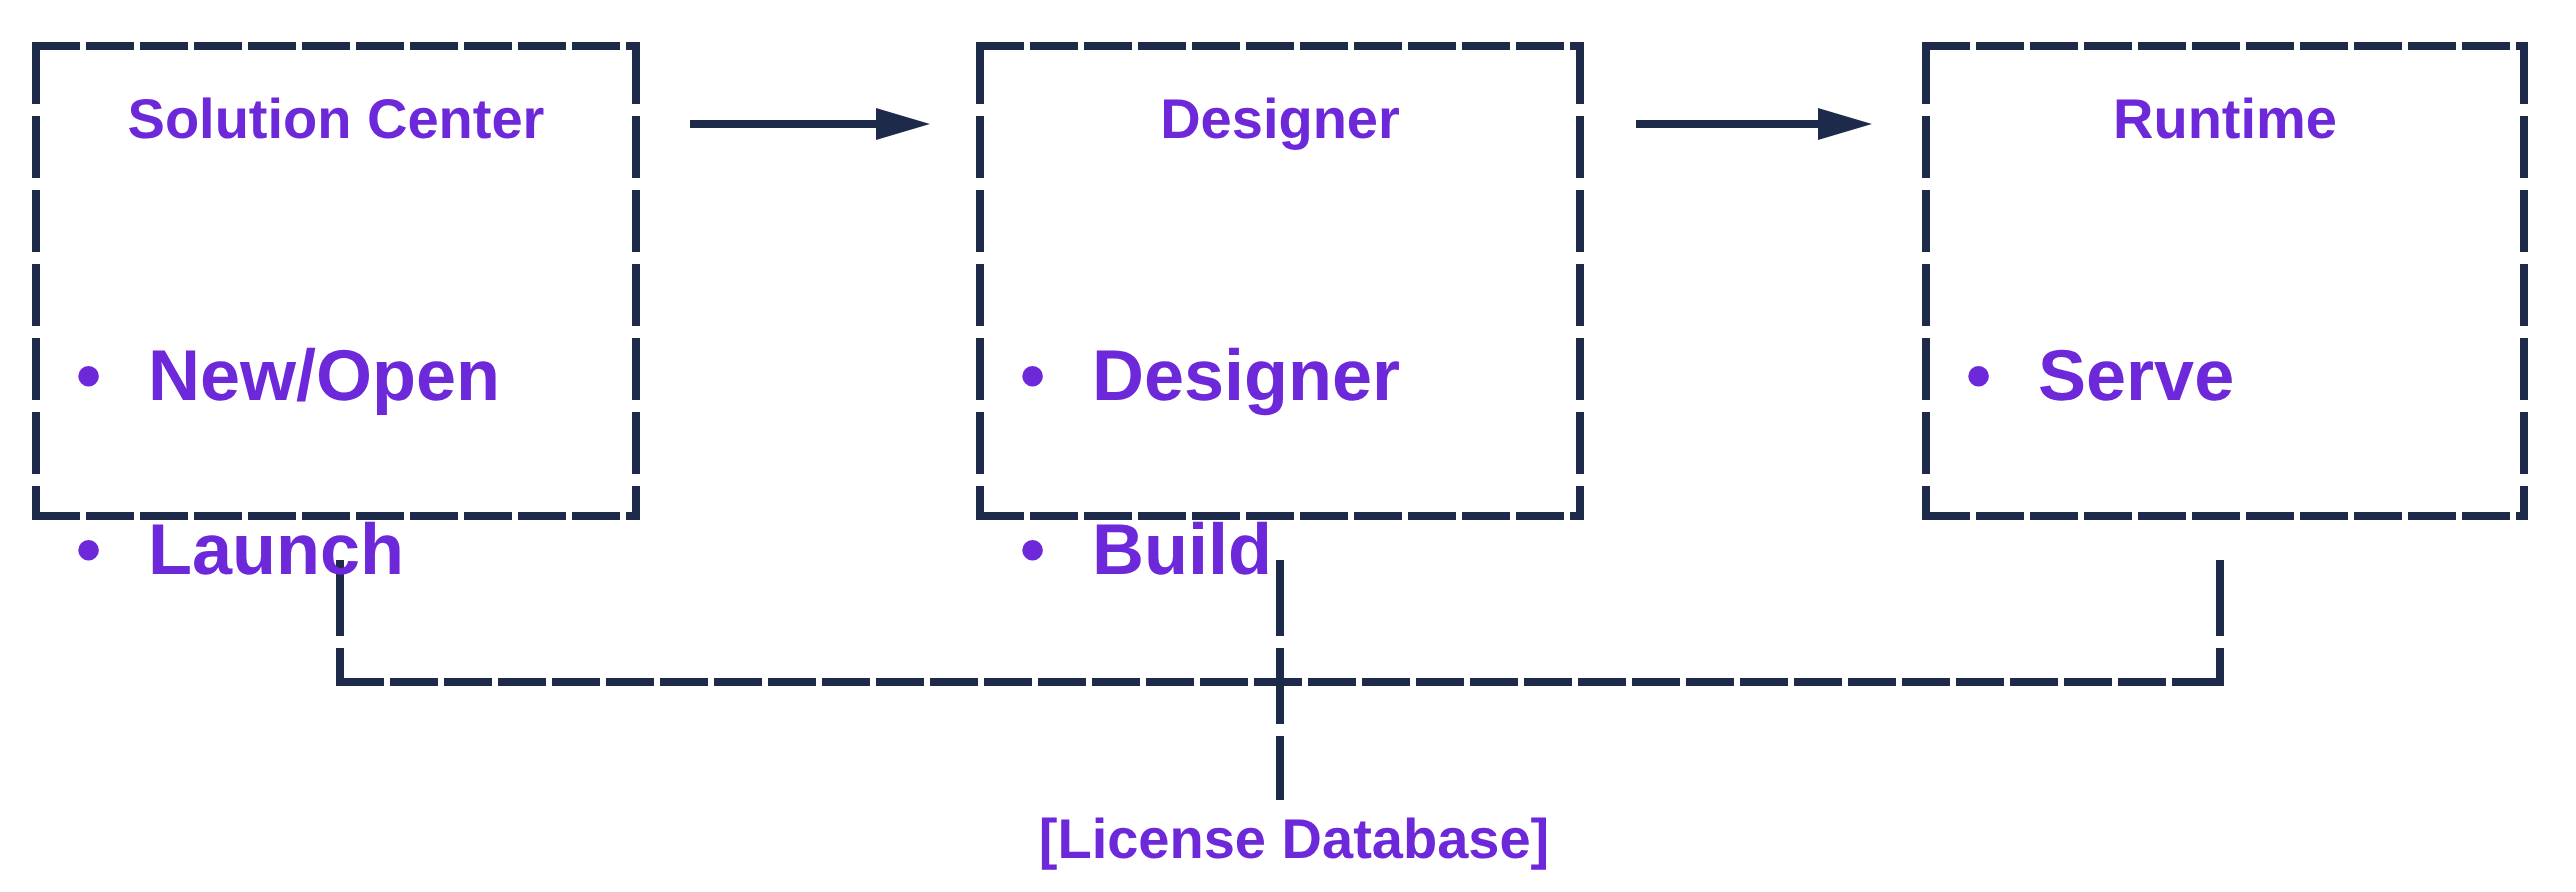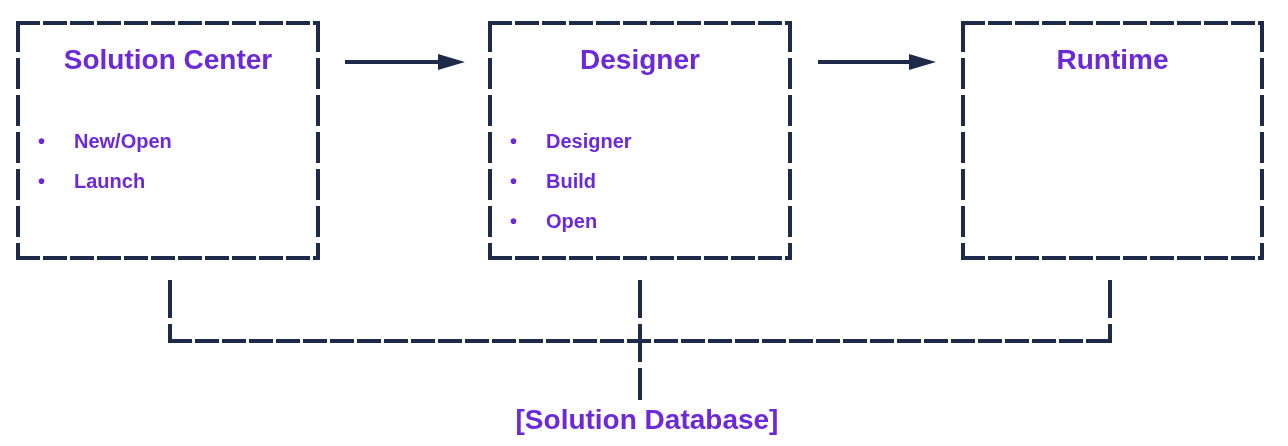--- a/index.html
+++ b/index.html
@@ -47,23 +47,24 @@
   .items {
     position: absolute;
     top: 100px;
     left: 0;
     right: 0;
     padding-left: 22px;
   }
   .item {
     height: 40px;
     line-height: 40px;
-    font-size: 20px;
+    font-size: 36px;
     font-weight: bold;
     white-space: nowrap;
+    margin-top: 47px;
   }
   .bullet {
     display: inline-block;
     width: 36px;
     font-weight: bold;
   }
   .db-label {
     position: absolute;
     left: 477px;
     top: 402px;
@@ -138,27 +139,27 @@
 
   <div class="box box-2">
     <div class="box-title">Designer</div>
     <div class="items">
       <div class="item">
         <span class="bullet">•</span><span>Designer</span>
       </div>
       <div class="item">
         <span class="bullet">•</span><span>Build</span>
       </div>
-      <div class="item">
-        <span class="bullet">•</span><span>Open</span>
-      </div>
     </div>
   </div>
 
   <div class="box box-3">
     <div class="box-title">Runtime</div>
     <div class="items">
+      <div class="item">
+        <span class="bullet">•</span><span>Serve</span>
+      </div>
     </div>
   </div>
 
-  <div class="db-label">[Solution Database]</div>
+  <div class="db-label">[License Database]</div>
 
 </div>
 
 </body></html>

